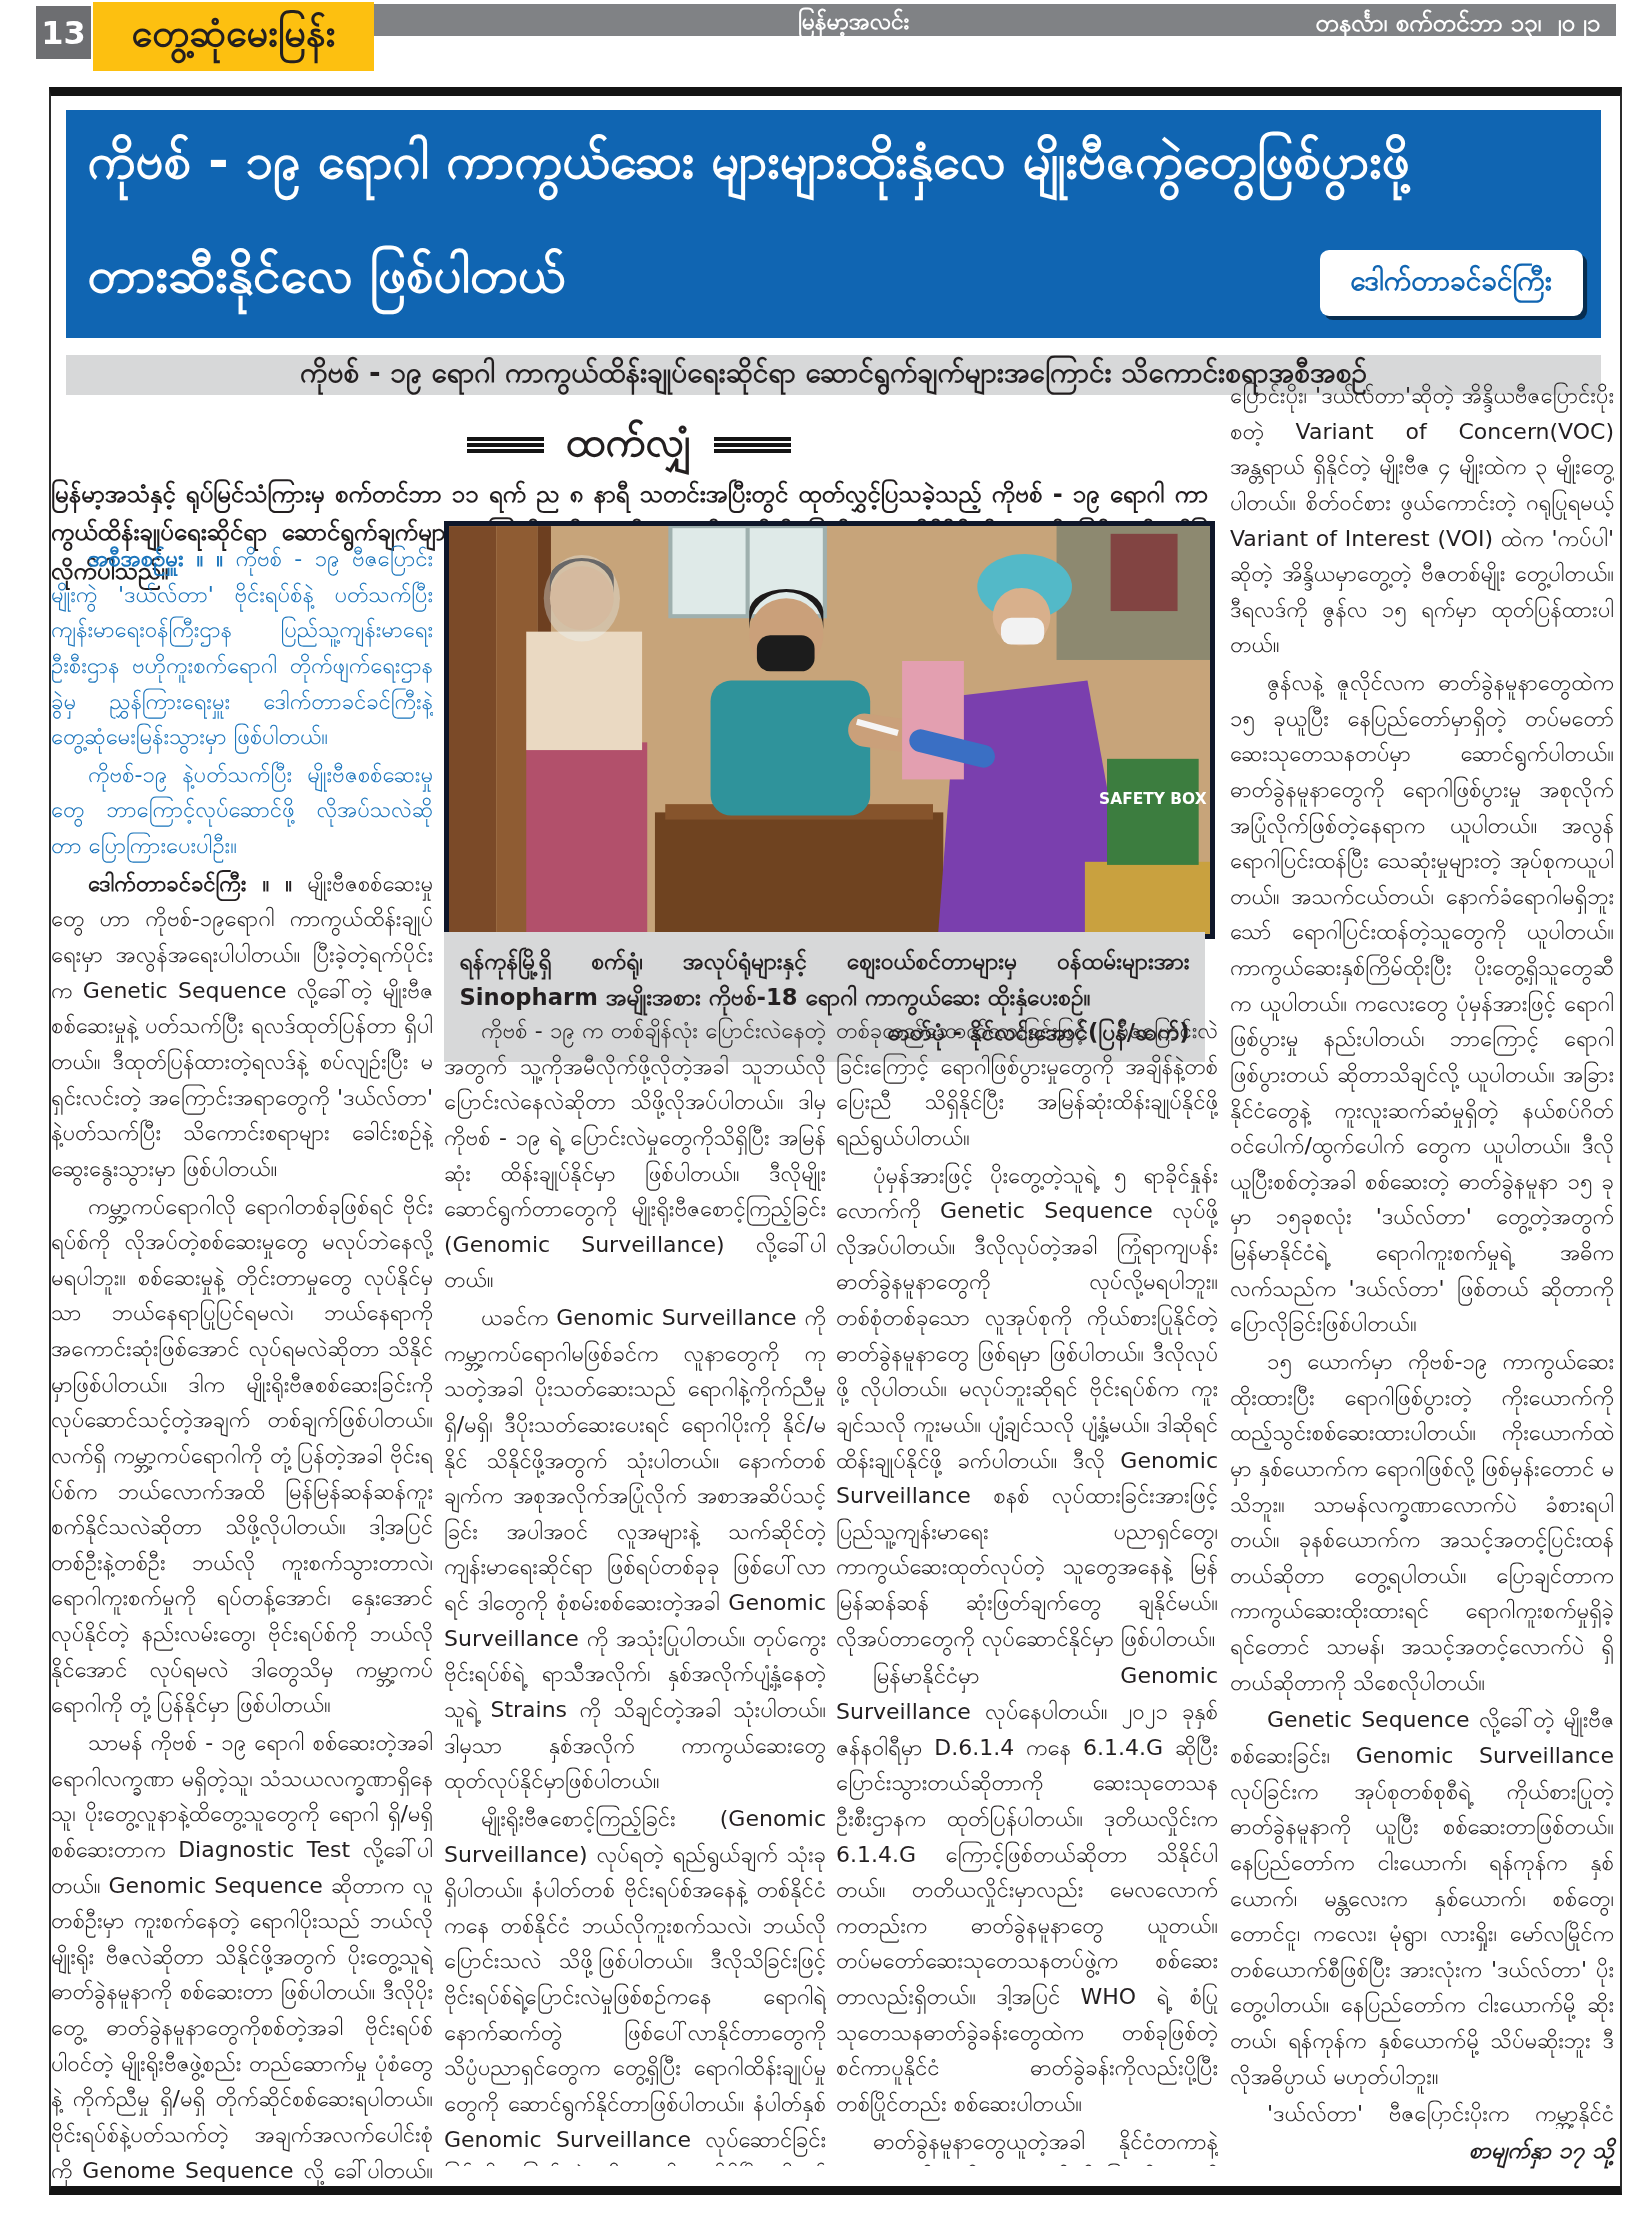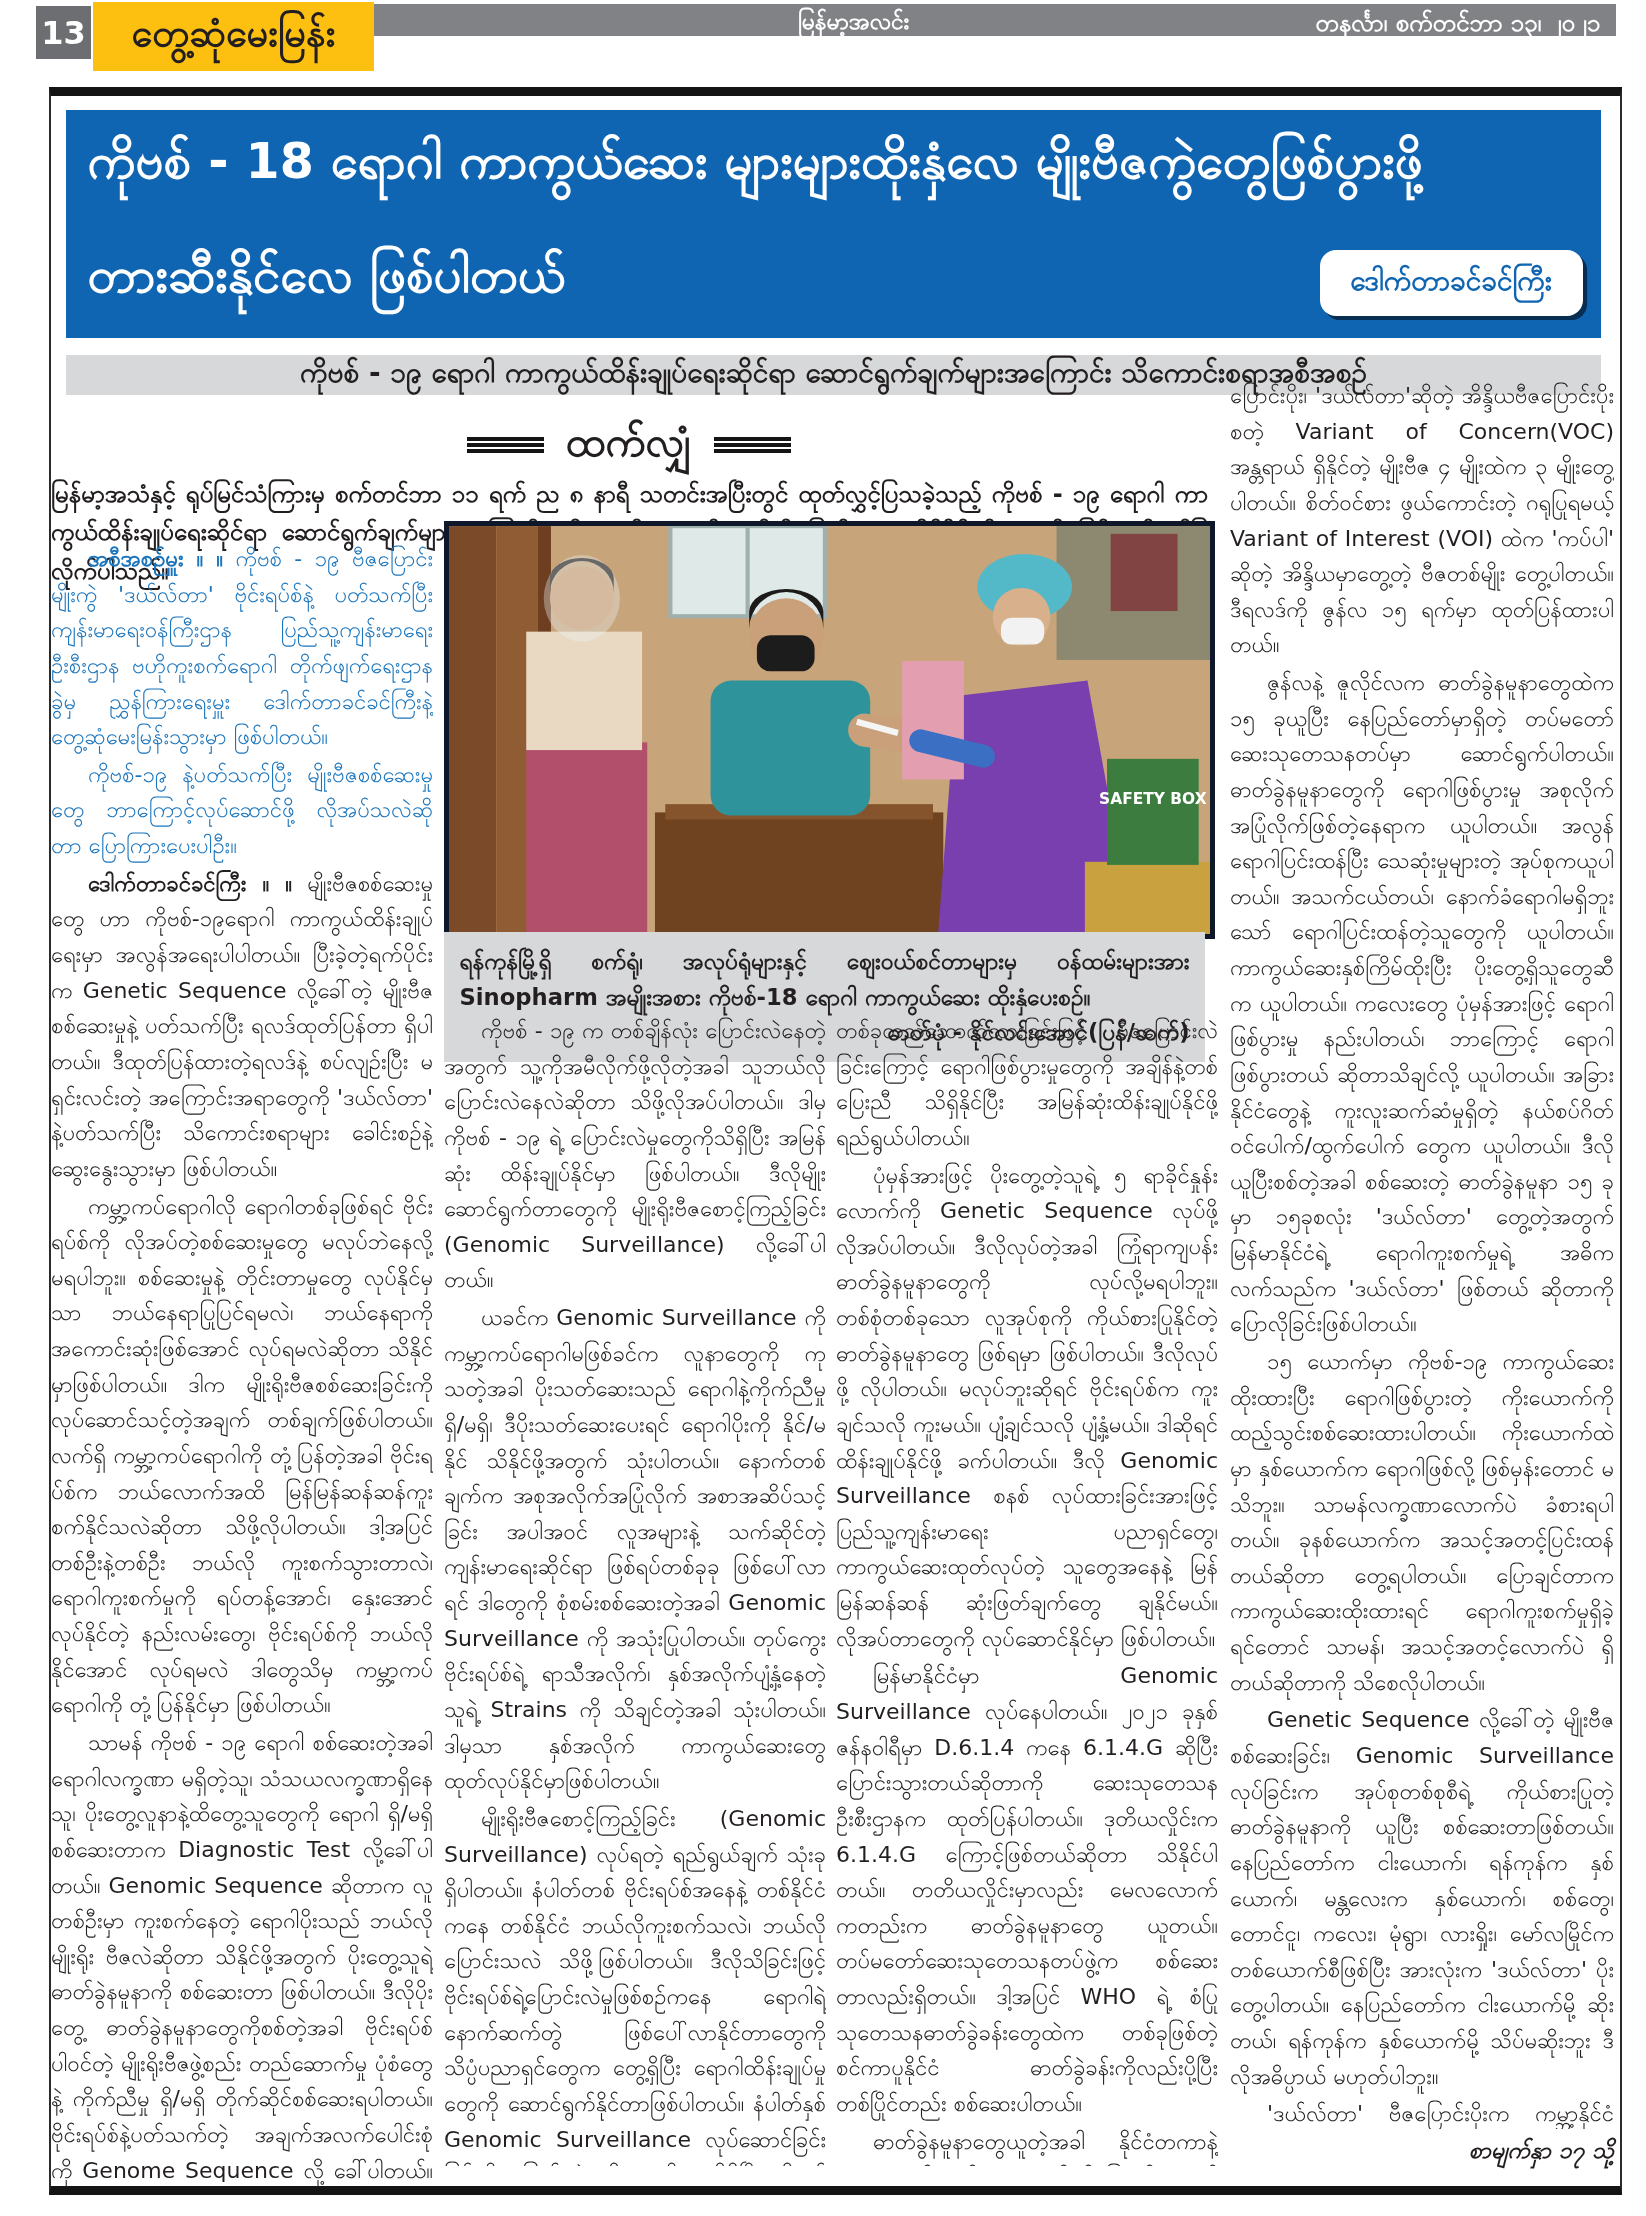--- a/index.html
+++ b/index.html
@@ -25,21 +25,21 @@
   .frame{left:49px;top:87px;width:1569px;height:2090px;
     border-top:9.3px solid #141414;border-bottom:9.3px solid #141414;
     border-left:2.1px solid #2b2b2b;border-right:2.1px solid #2b2b2b;}
 
   
   .headline-box{left:66px;top:110px;width:1535px;height:228px;background:#1065b2;}
   .hl-line{position:absolute;left:21.6px;color:#fff;font-size:49px;font-weight:bold;white-space:nowrap;}
   .hl-1{top:19.6px;}
   .hl-2{top:134px;}
   .speaker-tag{position:absolute;right:18.5px;bottom:21.6px;width:263px;height:66px;background:#fff;
-    border-radius:16px;box-shadow:4.1px 4.1px 0 rgba(0,0,0,0.55);
+    border-radius:9px;box-shadow:4.1px 4.1px 0 rgba(0,0,0,0.55);
     display:flex;align-items:center;justify-content:center;
     color:#1065b2;font-size:28px;font-weight:bold;}
 
   .subhead{left:66px;top:355px;width:1535px;height:40px;background:#d7d8d9;
     display:flex;align-items:center;justify-content:center;
     font-size:28px;font-weight:bold;}
 
   
   .kicker{left:51px;top:421px;width:1156px;height:49px;
     display:flex;align-items:center;justify-content:center;gap:21.6px;}
@@ -77,21 +77,21 @@
 <div class="abs mast-strip">
   <span class="mast-name">မြန်မာ့အလင်း</span>
   <span class="mast-date">တနင်္လာ၊  စက်တင်ဘာ  ၁၃၊  ၂၀၂၁</span>
 </div>
 <div class="abs pagenum">13</div>
 <div class="abs section-box">တွေ့ဆုံမေးမြန်း</div>
 
 <div class="abs frame"></div>
 
 <div class="abs headline-box">
-  <div class="hl-line hl-1">ကိုဗစ် - 18 ရောဂါ ကာကွယ်ဆေး များများထိုးနှံလေ မျိုးဗီဇကွဲတွေဖြစ်ပွားဖို့</div>
+  <div class="hl-line hl-1">ကိုဗစ် - ၁၉ ရောဂါ ကာကွယ်ဆေး များများထိုးနှံလေ မျိုးဗီဇကွဲတွေဖြစ်ပွားဖို့</div>
   <div class="hl-line hl-2">တားဆီးနိုင်လေ ဖြစ်ပါတယ်</div>
   <div class="speaker-tag">ဒေါက်တာခင်ခင်ကြီး</div>
 </div>
 
 <div class="abs subhead">ကိုဗစ် - ၁၉ ရောဂါ ကာကွယ်ထိန်းချုပ်ရေးဆိုင်ရာ ဆောင်ရွက်ချက်များအကြောင်း သိကောင်းစရာအစီအစဉ်</div>
 
 <div class="abs kicker">
   <div class="kicker-lines"></div>
   <div class="kicker-title">ထက်လျှံ</div>
   <div class="kicker-lines"></div>

